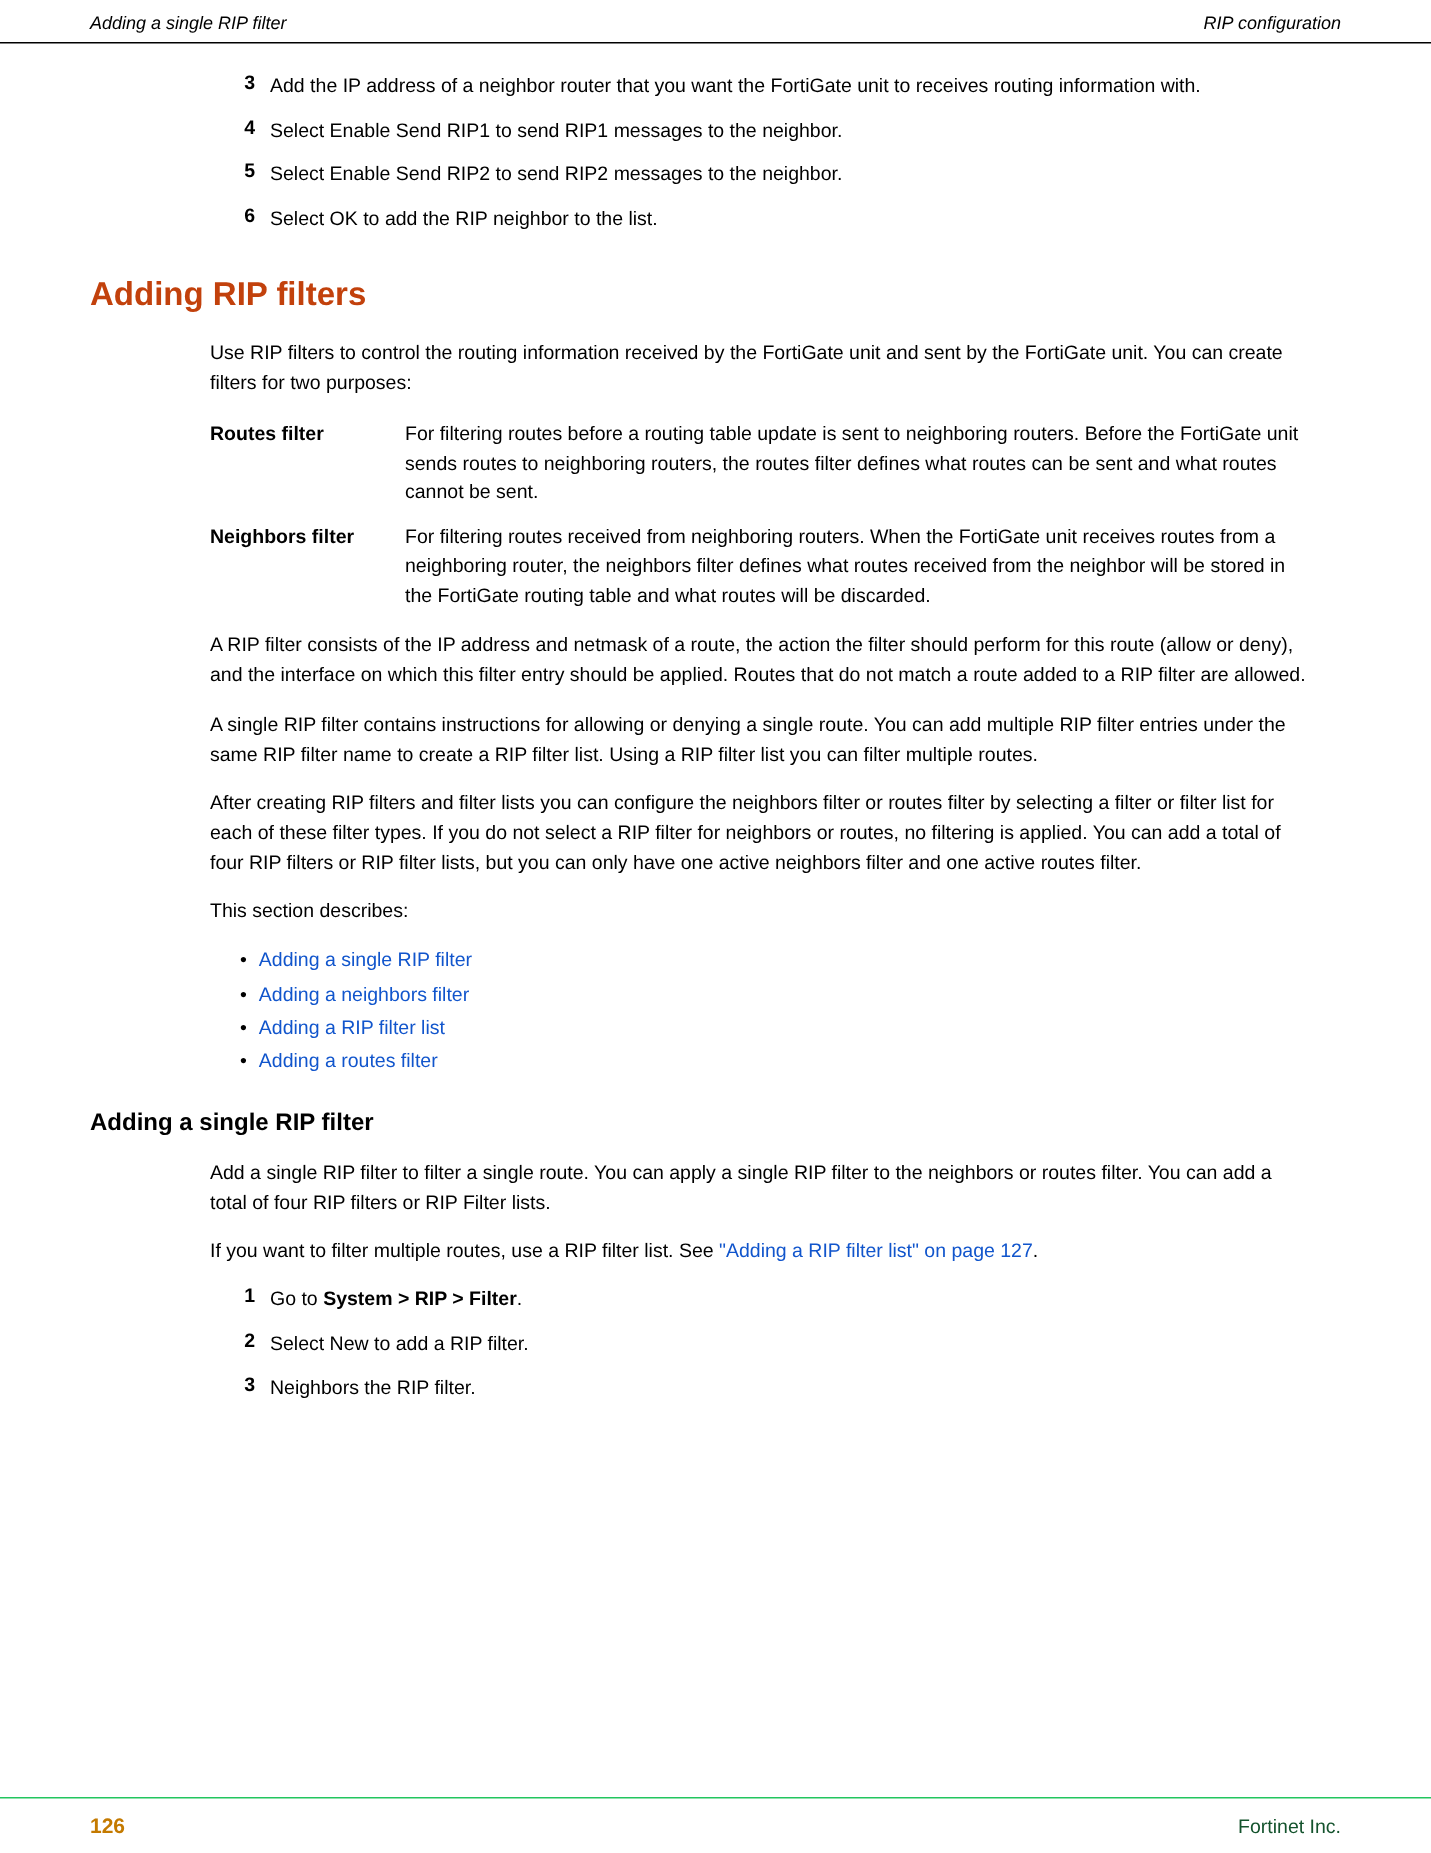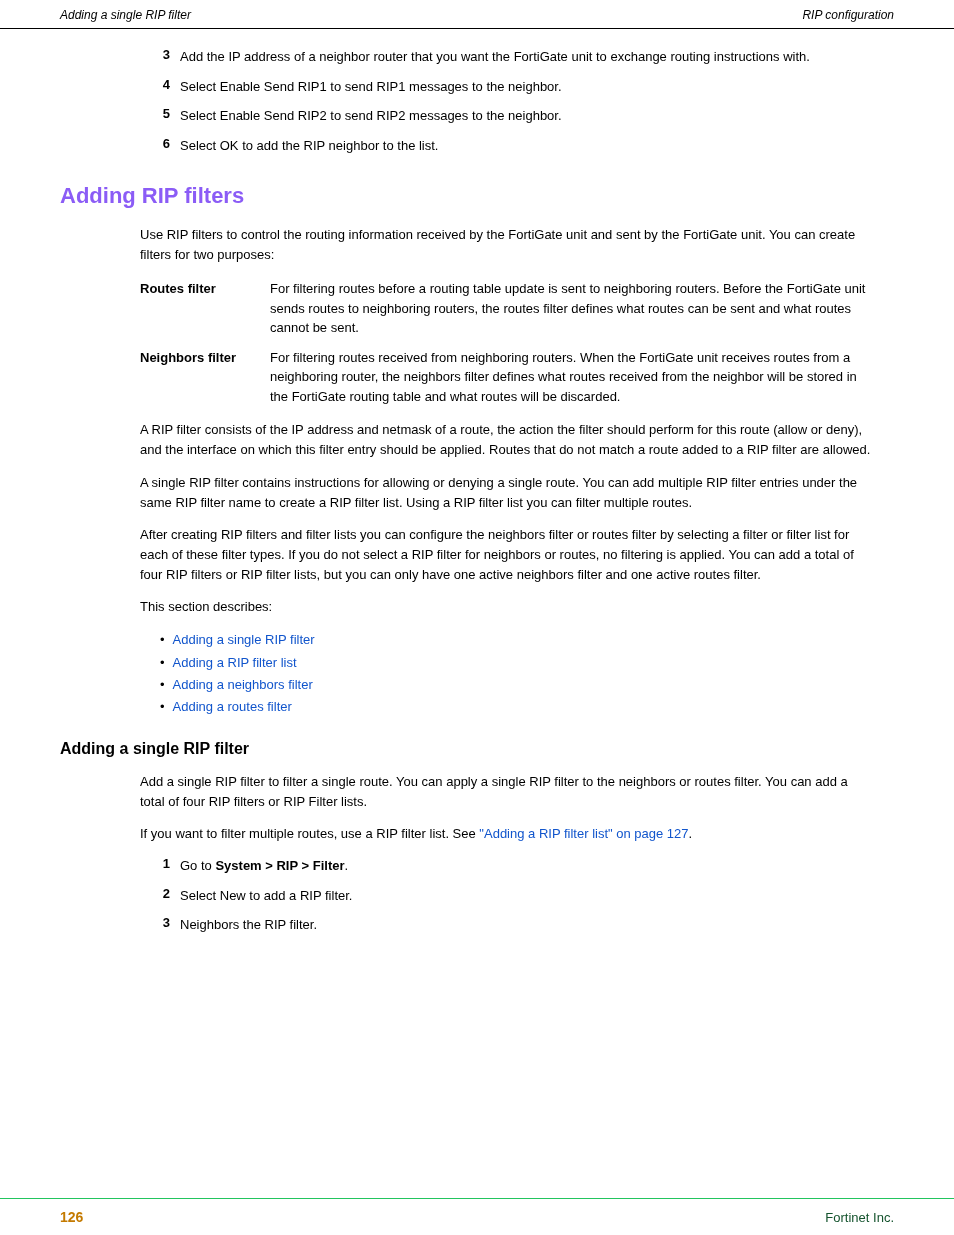--- a/index.html
+++ b/index.html
@@ -54,21 +54,21 @@
       font-size: 13px;
       margin-right: 10px;
       text-align: right;
     }
     .num-text {
       flex: 1;
       font-size: 13px;
       line-height: 1.5;
     }
     .section-title {
-      color: #8b5cf6;
+      color: #c2410c;
       font-size: 22px;
       font-weight: bold;
       margin: 28px 0 16px 0;
     }
     .indented-block {
       margin-left: 80px;
       margin-right: 20px;
     }
     .paragraph {
       font-size: 13px;
@@ -153,21 +153,21 @@
   <div class="header-bar">
     <span class="header-left">Adding a single RIP filter</span>
     <span class="header-right">RIP configuration</span>
   </div>
 
   <div class="content">
 
     <div class="indented-block">
       <div class="numbered-item">
         <span class="num">3</span>
-        <span class="num-text">Add the IP address of a neighbor router that you want the FortiGate unit to exchange routing instructions with.</span>
+        <span class="num-text">Add the IP address of a neighbor router that you want the FortiGate unit to receives routing information with.</span>
       </div>
       <div class="numbered-item">
         <span class="num">4</span>
         <span class="num-text">Select Enable Send RIP1 to send RIP1 messages to the neighbor.</span>
       </div>
       <div class="numbered-item">
         <span class="num">5</span>
         <span class="num-text">Select Enable Send RIP2 to send RIP2 messages to the neighbor.</span>
       </div>
       <div class="numbered-item">
@@ -195,24 +195,24 @@
       <p class="paragraph">A RIP filter consists of the IP address and netmask of a route, the action the filter should perform for this route (allow or deny), and the interface on which this filter entry should be applied. Routes that do not match a route added to a RIP filter are allowed.</p>
       <p class="paragraph">A single RIP filter contains instructions for allowing or denying a single route. You can add multiple RIP filter entries under the same RIP filter name to create a RIP filter list. Using a RIP filter list you can filter multiple routes.</p>
       <p class="paragraph">After creating RIP filters and filter lists you can configure the neighbors filter or routes filter by selecting a filter or filter list for each of these filter types. If you do not select a RIP filter for neighbors or routes, no filtering is applied. You can add a total of four RIP filters or RIP filter lists, but you can only have one active neighbors filter and one active routes filter.</p>
       <p class="paragraph">This section describes:</p>
 
       <ul class="bullet-list">
         <li>
           <a class="link" href="#single-rip-filter">Adding a single RIP filter</a>
         </li>
         <li>
+          <a class="link" href="#neighbors-filter">Adding a neighbors filter</a>
+        </li>
+        <li>
           <a class="link" href="#rip-filter-list">Adding a RIP filter list</a>
-        </li>
-        <li>
-          <a class="link" href="#neighbors-filter">Adding a neighbors filter</a>
         </li>
         <li>
           <a class="link" href="#routes-filter">Adding a routes filter</a>
         </li>
       </ul>
     </div>
 
     <h2 class="sub-section-title">Adding a single RIP filter</h2>
 
     <div class="indented-block">

